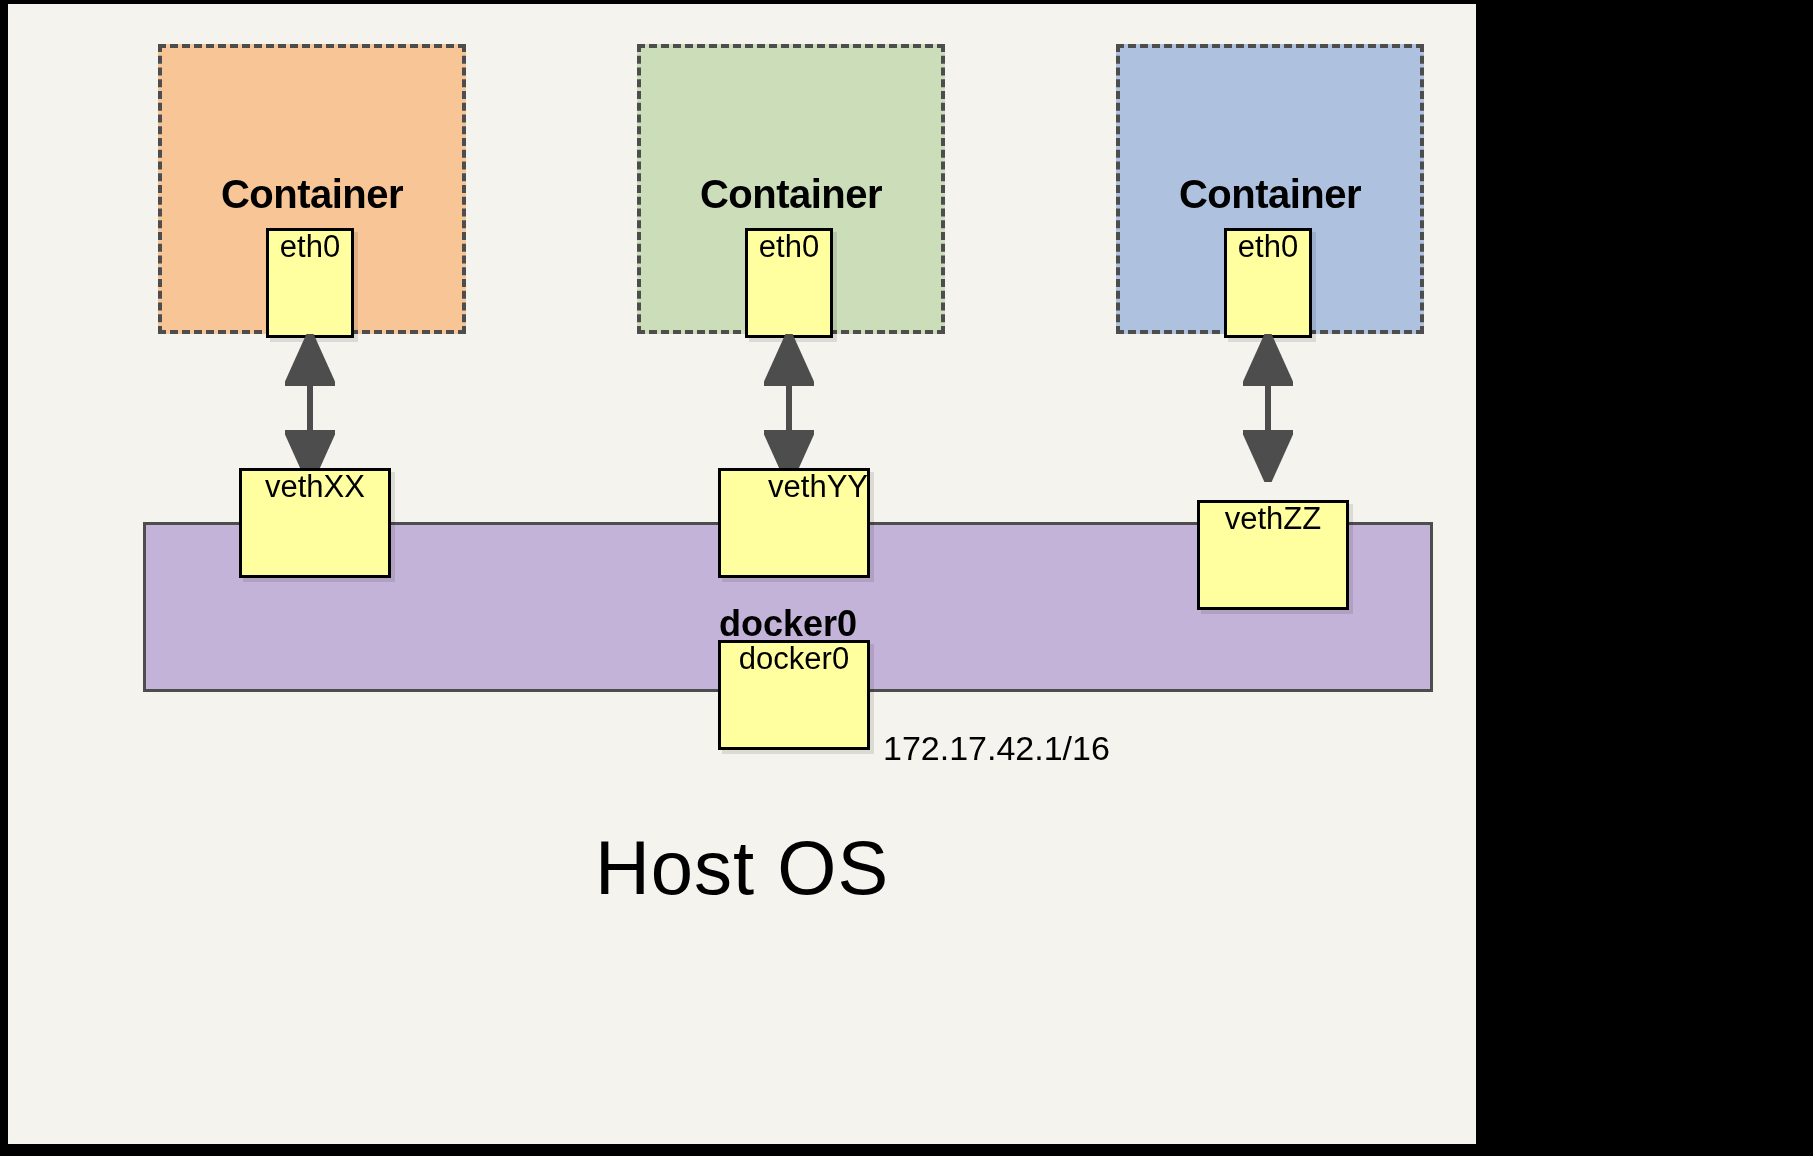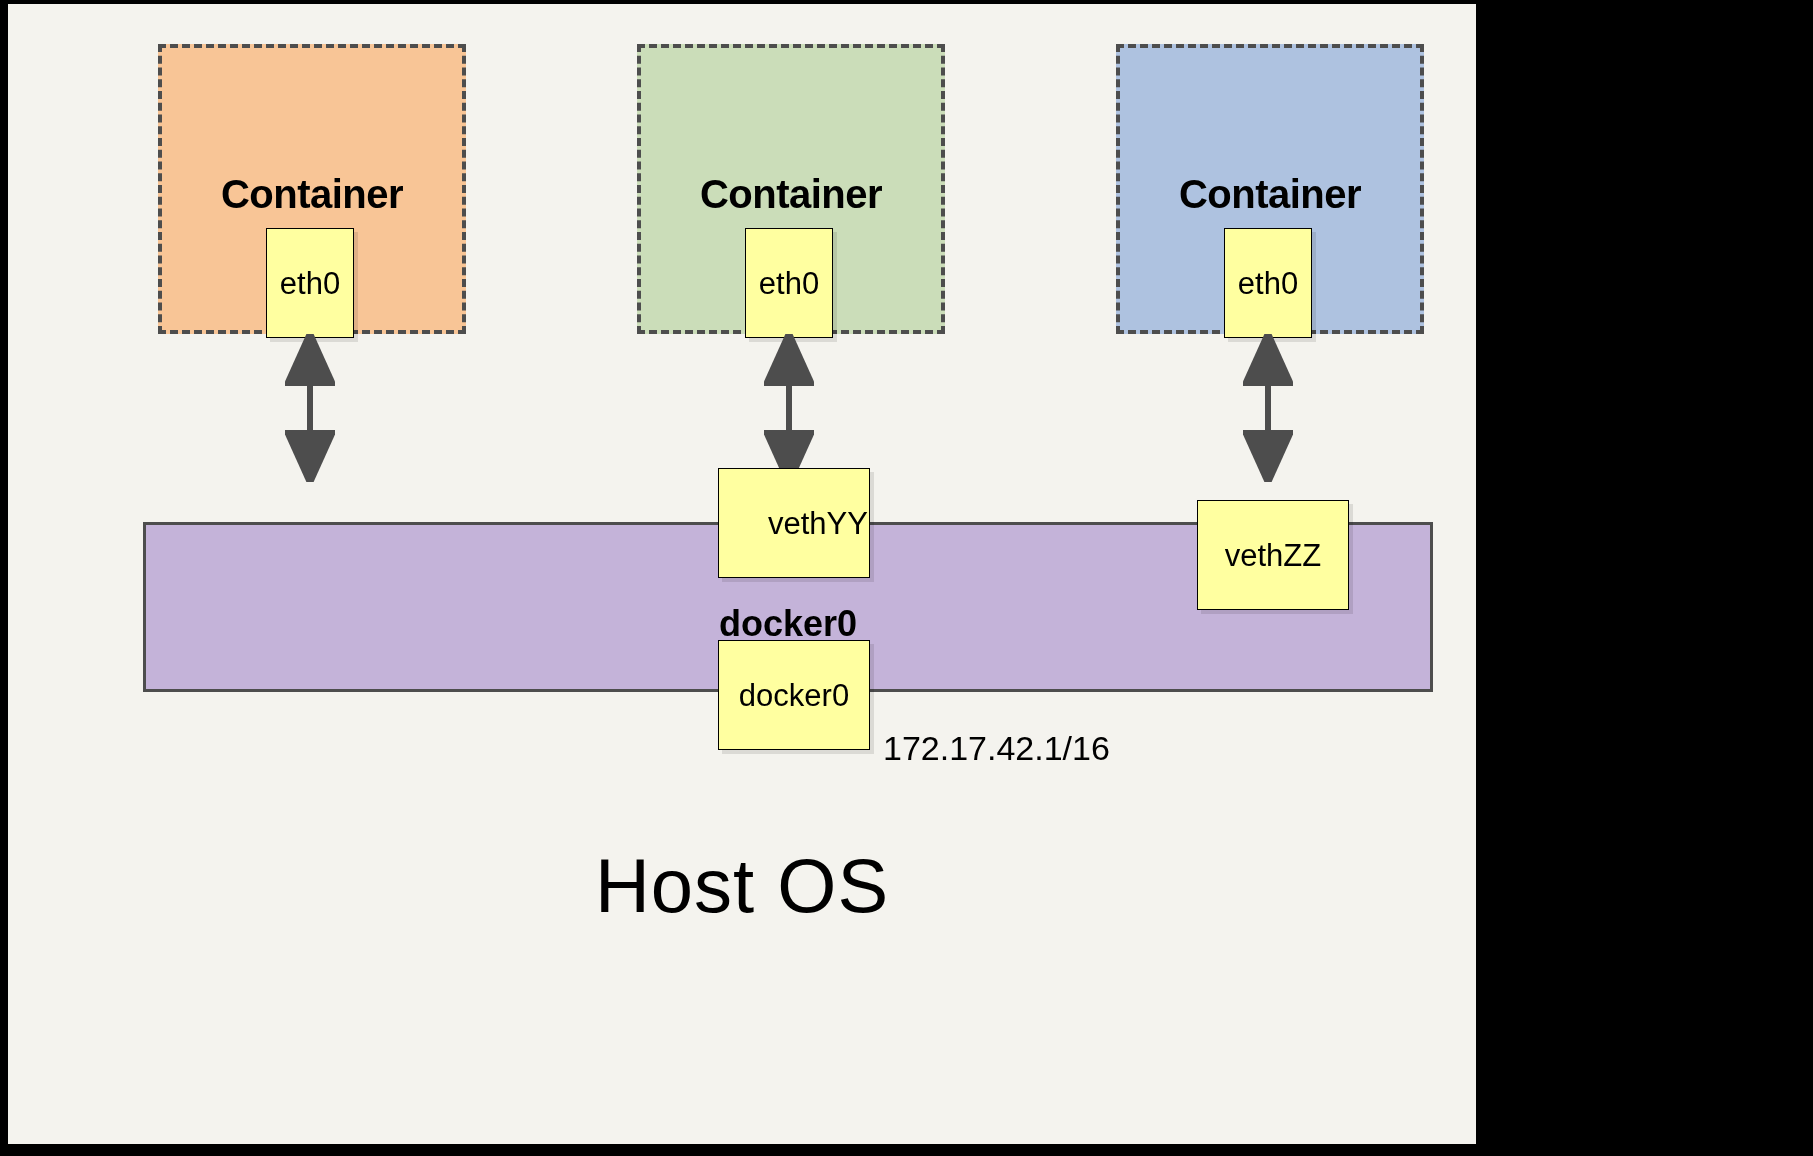--- a/index.html
+++ b/index.html
@@ -40,25 +40,24 @@
     font-size: 40px;
     font-weight: bold;
     color: #000000;
     letter-spacing: -0.5px;
   }
 
   
   .ybox {
     position: absolute;
     background: #ffffa0;
-    border: 1px solid #000000;
+    border: 3px solid #000000;
     box-sizing: border-box;
     box-shadow: 4px 4px 0 rgba(0,0,0,0.10);
     display: flex;
-    align-items: center;
     justify-content: center;
     color: #000000;
     font-size: 31px;
     line-height: 1;
   }
 
   
   #docker0-bar {
     position: absolute;
     background: #c4b3d9;
@@ -163,31 +162,34 @@
           <polygon points="10,0 0,4.5 10,9" fill="#4d4d4d"></polygon>
         </marker>
       </defs>
       <line x1="25" y1="22" x2="25" y2="126" stroke="#4d4d4d" stroke-width="6" marker-start="url(#atail3)" marker-end="url(#ahead3)"></line>
     </svg>
 
     <div id="docker0-bar" style="left:135px; top:518px; width:1290px; height:170px;">
       <div id="docker0-bar-label">docker0</div>
     </div>
 
+    <div class="ybox" style="left:231px; top:464px; width:152px; height:110px;">
+      <span>vethXX</span>
+    </div>
 
     <div class="ybox" style="left:710px; top:464px; width:152px; height:110px;padding-left:48px;">
       <span>vethYY</span>
     </div>
 
     <div class="ybox" style="left:1189px; top:464px; width:152px; height:110px;margin-top:32px;">
       <span>vethZZ</span>
     </div>
 
     <div class="ybox" style="left:710px; top:636px; width:152px; height:110px;">
       <span>docker0</span>
     </div>
 
     <div id="ip-label" style="left:875px; top:725px;">172.17.42.1/16</div>
 
-    <div id="host-os-label" style="top:820px;margin-top:18px;">Host OS</div>
+    <div id="host-os-label" style="top:820px;">Host OS</div>
 
   </div>
 </div>
 
 </body></html>

